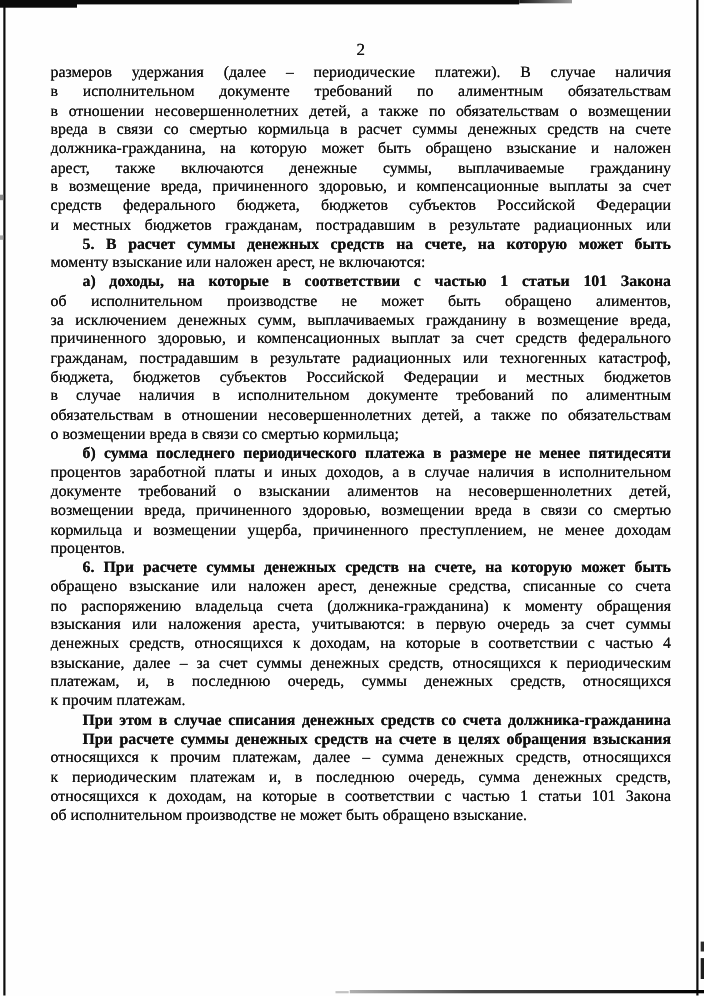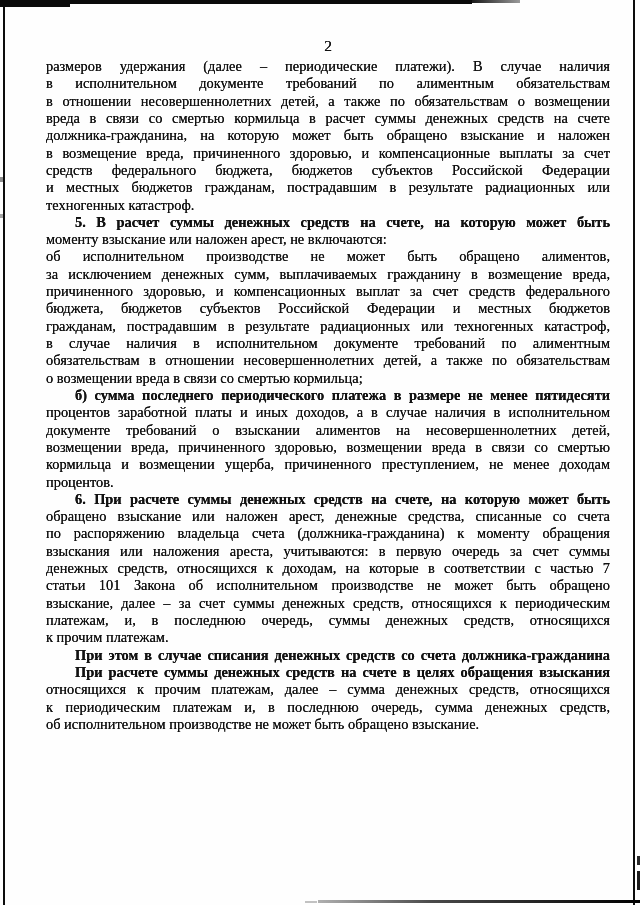--- a/index.html
+++ b/index.html
@@ -77,50 +77,51 @@
   <div class="artifact right-dash-2"></div>
 
   <div class="content">
     <div class="page-number">2</div>
     <div class="doc-body" id="doc-body">
         <div class="line">размеров удержания (далее – периодические платежи). В случае наличия</div>
         <div class="line">в исполнительном документе требований по алиментным обязательствам</div>
         <div class="line">в отношении несовершеннолетних детей, а также по обязательствам о возмещении</div>
         <div class="line">вреда в связи со смертью кормильца в расчет суммы денежных средств на счете</div>
         <div class="line">должника-гражданина, на которую может быть обращено взыскание и наложен</div>
+        <div class="line">арест, также включаются денежные суммы, выплачиваемые гражданину</div>
         <div class="line">в возмещение вреда, причиненного здоровью, и компенсационные выплаты за счет</div>
         <div class="line">средств федерального бюджета, бюджетов субъектов Российской Федерации</div>
         <div class="line">и местных бюджетов гражданам, пострадавшим в результате радиационных или</div>
-        <div class="line last">техногенных катастроф.</div>
         <div class="line indent">5. В расчет суммы денежных средств на счете, на которую может быть</div>
         <div class="line last">моменту взыскание или наложен арест, не включаются:</div>
+        <div class="line indent">а) доходы, на которые в соответствии с частью 1 статьи 101 Закона</div>
         <div class="line">об исполнительном производстве не может быть обращено алиментов,</div>
         <div class="line">за исключением денежных сумм, выплачиваемых гражданину в возмещение вреда,</div>
         <div class="line">причиненного здоровью, и компенсационных выплат за счет средств федерального</div>
+        <div class="line">гражданам, пострадавшим в результате радиационных или техногенных катастроф,</div>
         <div class="line">бюджета, бюджетов субъектов Российской Федерации и местных бюджетов</div>
-        <div class="line">гражданам, пострадавшим в результате радиационных или техногенных катастроф,</div>
         <div class="line">в случае наличия в исполнительном документе требований по алиментным</div>
         <div class="line">обязательствам в отношении несовершеннолетних детей, а также по обязательствам</div>
         <div class="line last">о возмещении вреда в связи со смертью кормильца;</div>
         <div class="line indent">б) сумма последнего периодического платежа в размере не менее пятидесяти</div>
         <div class="line">процентов заработной платы и иных доходов, а в случае наличия в исполнительном</div>
         <div class="line">документе требований о взыскании алиментов на несовершеннолетних детей,</div>
         <div class="line">возмещении вреда, причиненного здоровью, возмещении вреда в связи со смертью</div>
         <div class="line">кормильца и возмещении ущерба, причиненного преступлением, не менее доходам</div>
         <div class="line last">процентов.</div>
         <div class="line indent">6. При расчете суммы денежных средств на счете, на которую может быть</div>
         <div class="line">обращено взыскание или наложен арест, денежные средства, списанные со счета</div>
         <div class="line">по распоряжению владельца счета (должника-гражданина) к моменту обращения</div>
         <div class="line">взыскания или наложения ареста, учитываются: в первую очередь за счет суммы</div>
-        <div class="line">денежных средств, относящихся к доходам, на которые в соответствии с частью 7</div>
-        <div class="line">статьи 101 Закона об исполнительном производстве не может быть обращено</div>
+        <div class="line">денежных средств, относящихся к доходам, на которые в соответствии с частью 4</div>
         <div class="line">взыскание, далее – за счет суммы денежных средств, относящихся к периодическим</div>
         <div class="line">платежам, и, в последнюю очередь, суммы денежных средств, относящихся</div>
         <div class="line last">к прочим платежам.</div>
         <div class="line indent">При этом в случае списания денежных средств со счета должника-гражданина</div>
         <div class="line indent">При расчете суммы денежных средств на счете в целях обращения взыскания</div>
         <div class="line">относящихся к прочим платежам, далее – сумма денежных средств, относящихся</div>
         <div class="line">к периодическим платежам и, в последнюю очередь, сумма денежных средств,</div>
+        <div class="line">относящихся к доходам, на которые в соответствии с частью 1 статьи 101 Закона</div>
         <div class="line last">об исполнительном производстве не может быть обращено взыскание.</div>
       </div>
   </div>
 
 </div>
 
 </body></html>

